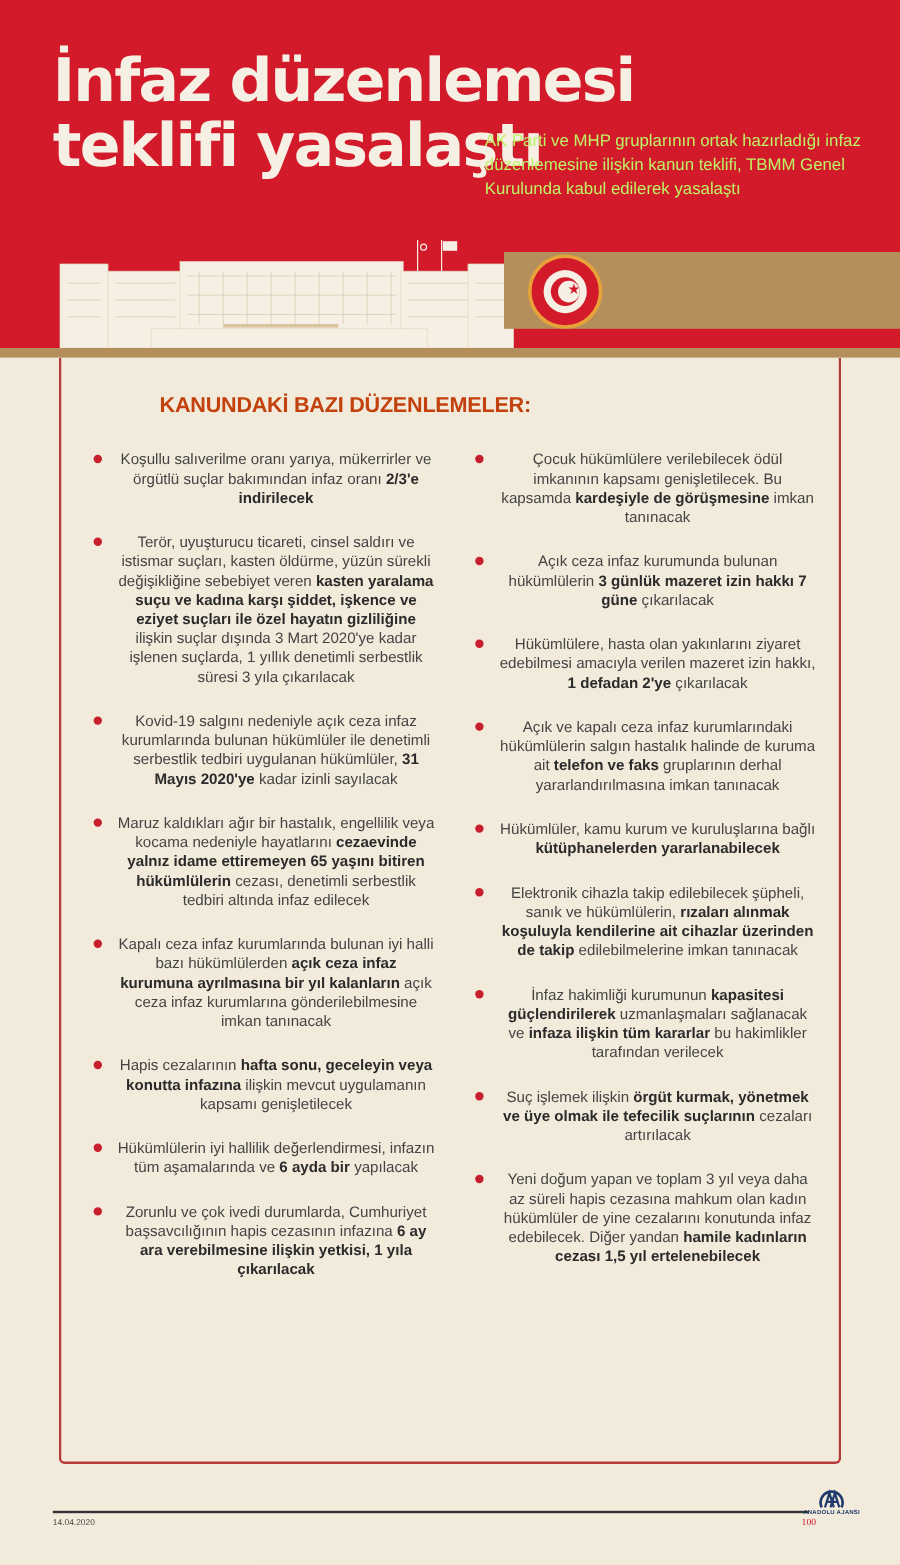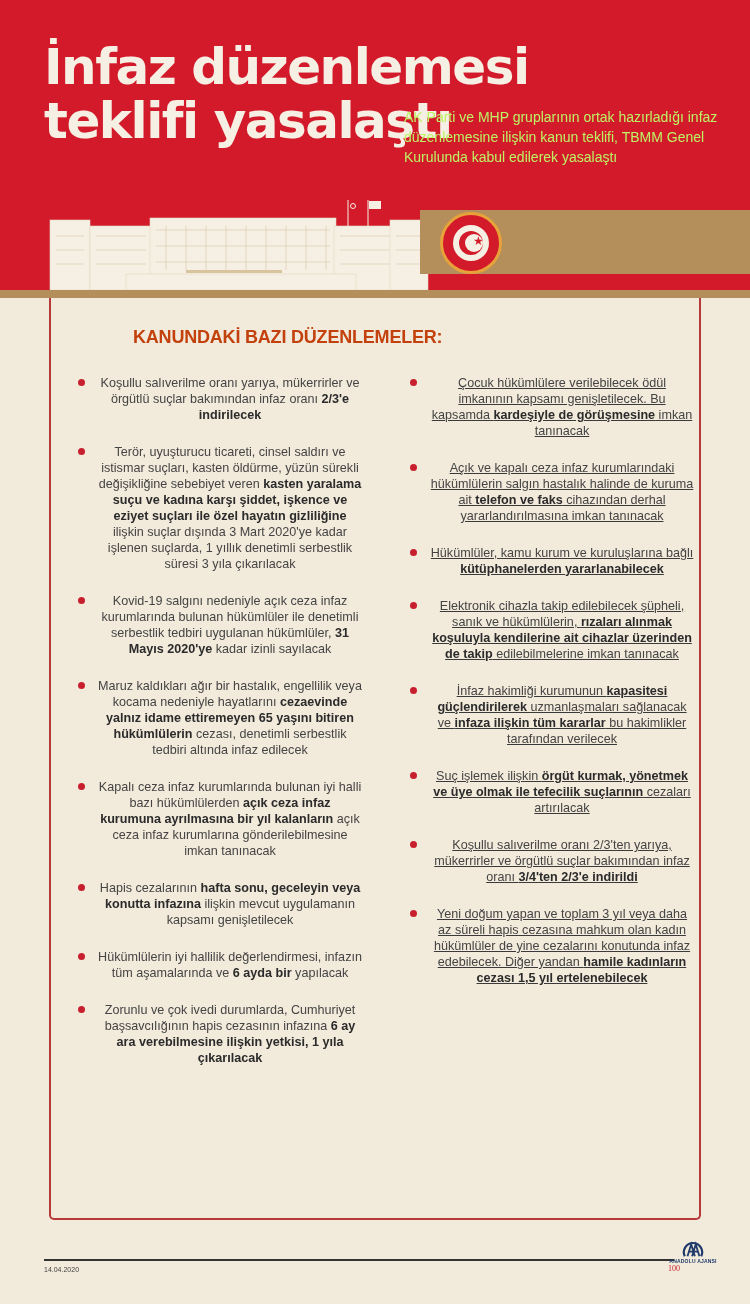--- a/index.html
+++ b/index.html
@@ -21,21 +21,21 @@
   .tan-strip { position: absolute; left: 0; top: 290px; width: 750px; height: 8px; background: #b48f5c; }
 
   .building { position: absolute; left: 46px; top: 196px; width: 384px; height: 100px; }
   .building svg { width: 100%; height: 100%; }
 
   .panel { position: absolute; left: 49px; top: 298px; width: 652px; height: 922px; border-left: 2px solid #b73a3a; border-right: 2px solid #b73a3a; border-bottom: 2px solid #b73a3a; border-radius: 0 0 5px 5px; }
   .section-title { position: absolute; left: 96px; top: 327px; color: #c2410c; font-weight: bold; font-size: 18px; letter-spacing: -0.2px; margin-left: 37px; }
 
   .col { position: absolute; top: 375px; width: 290px; text-align: center; }
   .col.left { left: 72px; }
-  .col.right { left: 404px; text-decoration: underline; }
+  .col.right { left: 390px; }
   .item { position: relative; padding-left: 26px; font-size: 12.6px; line-height: 16px; color: #444; margin-bottom: 21px; }
   .item .dot { position: absolute; left: 6px; top: 4px; width: 7px; height: 7px; border-radius: 50%; background: #c81f2e; }
   .item b { color: #2b2b2b; font-weight: bold; }
 
   .footer-line { position: absolute; left: 44px; top: 1259px; width: 630px; height: 1.5px; background: #333; }
   .date { position: absolute; left: 44px; top: 1266px; font-size: 7px; color: #444; }
   .aa-logo { position: absolute; left: 668px; top: 1236px; width: 50px; }
   .aa-mark { display: block; margin: 0 auto; width: 22px; height: 22px; }
   .aa-text { display: block; text-align: center; font-size: 5px; font-weight: bold; color: #1f3a6b; letter-spacing: 0.2px; }
   .aa-100 { display: block; font-size: 8px; color: #c81f2e; font-family: "Liberation Serif", serif; }
@@ -89,26 +89,27 @@
     <div class="item"><span class="dot"></span><span>Terör, uyuşturucu ticareti, cinsel saldırı ve istismar suçları, kasten öldürme, yüzün sürekli değişikliğine sebebiyet veren </span><b>kasten yaralama suçu ve kadına karşı şiddet, işkence ve eziyet suçları ile özel hayatın gizliliğine</b><span> ilişkin suçlar dışında 3 Mart 2020'ye kadar işlenen suçlarda, 1 yıllık denetimli serbestlik süresi 3 yıla çıkarılacak</span></div>
     <div class="item"><span class="dot"></span><span>Kovid-19 salgını nedeniyle açık ceza infaz kurumlarında bulunan hükümlüler ile denetimli serbestlik tedbiri uygulanan hükümlüler, </span><b>31 Mayıs 2020'ye</b><span> kadar izinli sayılacak</span></div>
     <div class="item"><span class="dot"></span><span>Maruz kaldıkları ağır bir hastalık, engellilik veya kocama nedeniyle hayatlarını </span><b>cezaevinde yalnız idame ettiremeyen 65 yaşını bitiren hükümlülerin</b><span> cezası, denetimli serbestlik tedbiri altında infaz edilecek</span></div>
     <div class="item"><span class="dot"></span><span>Kapalı ceza infaz kurumlarında bulunan iyi halli bazı hükümlülerden </span><b>açık ceza infaz kurumuna ayrılmasına bir yıl kalanların</b><span> açık ceza infaz kurumlarına gönderilebilmesine imkan tanınacak</span></div>
     <div class="item"><span class="dot"></span><span>Hapis cezalarının </span><b>hafta sonu, geceleyin veya konutta infazına</b><span> ilişkin mevcut uygulamanın kapsamı genişletilecek</span></div>
     <div class="item"><span class="dot"></span><span>Hükümlülerin iyi hallilik değerlendirmesi, infazın tüm aşamalarında ve </span><b>6 ayda bir</b><span> yapılacak</span></div>
     <div class="item"><span class="dot"></span><span>Zorunlu ve çok ivedi durumlarda, Cumhuriyet başsavcılığının hapis cezasının infazına </span><b>6 ay ara verebilmesine ilişkin yetkisi, 1 yıla çıkarılacak</b></div>
   </div>
 <div class="col right">
     <div class="item"><span class="dot"></span><span>Çocuk hükümlülere verilebilecek ödül imkanının kapsamı genişletilecek. Bu kapsamda </span><b>kardeşiyle de görüşmesine</b><span> imkan tanınacak</span></div>
-    <div class="item"><span class="dot"></span><span>Açık ve kapalı ceza infaz kurumlarındaki hükümlülerin salgın hastalık halinde de kuruma ait </span><b>telefon ve faks</b><span> cihazından derhal yararlandırılmasına imkan tanınacak</span></div>
+    <div class="item"><span class="dot"></span><span>Açık ceza infaz kurumunda bulunan hükümlülerin </span><b>3 günlük mazeret izin hakkı 7 güne</b><span> çıkarılacak</span></div>
+    <div class="item"><span class="dot"></span><span>Hükümlülere, hasta olan yakınlarını ziyaret edebilmesi amacıyla verilen mazeret izin hakkı, </span><b>1 defadan 2'ye</b><span> çıkarılacak</span></div>
+    <div class="item"><span class="dot"></span><span>Açık ve kapalı ceza infaz kurumlarındaki hükümlülerin salgın hastalık halinde de kuruma ait </span><b>telefon ve faks</b><span> gruplarının derhal yararlandırılmasına imkan tanınacak</span></div>
     <div class="item"><span class="dot"></span><span>Hükümlüler, kamu kurum ve kuruluşlarına bağlı </span><b>kütüphanelerden yararlanabilecek</b></div>
     <div class="item"><span class="dot"></span><span>Elektronik cihazla takip edilebilecek şüpheli, sanık ve hükümlülerin, </span><b>rızaları alınmak koşuluyla kendilerine ait cihazlar üzerinden de takip</b><span> edilebilmelerine imkan tanınacak</span></div>
     <div class="item"><span class="dot"></span><span>İnfaz hakimliği kurumunun </span><b>kapasitesi güçlendirilerek</b><span> uzmanlaşmaları sağlanacak ve </span><b>infaza ilişkin tüm kararlar</b><span> bu hakimlikler tarafından verilecek</span></div>
     <div class="item"><span class="dot"></span><span>Suç işlemek ilişkin </span><b>örgüt kurmak, yönetmek ve üye olmak ile tefecilik suçlarının</b><span> cezaları artırılacak</span></div>
-    <div class="item"><span class="dot"></span><span>Koşullu salıverilme oranı 2/3'ten yarıya, mükerrirler ve örgütlü suçlar bakımından infaz oranı </span><b>3/4'ten 2/3'e indirildi</b></div>
     <div class="item"><span class="dot"></span><span>Yeni doğum yapan ve toplam 3 yıl veya daha az süreli hapis cezasına mahkum olan kadın hükümlüler de yine cezalarını konutunda infaz edebilecek. Diğer yandan </span><b>hamile kadınların cezası 1,5 yıl ertelenebilecek</b></div>
   </div>
 
 <div class="footer-line"></div>
 <div class="date">14.04.2020</div>
 <div class="aa-logo">
   <svg class="aa-mark" viewBox="0 0 24 24">
     <path d="M3 22 A10 10 0 1 1 21 22" fill="none" stroke="#1f3a6b" stroke-width="2.4"></path>
     <path d="M6 22 L10 9 L14 22 M8 17h4 M11 22 L15 9 L19 22 M13 17h4" fill="none" stroke="#1f3a6b" stroke-width="2"></path>
   </svg>

